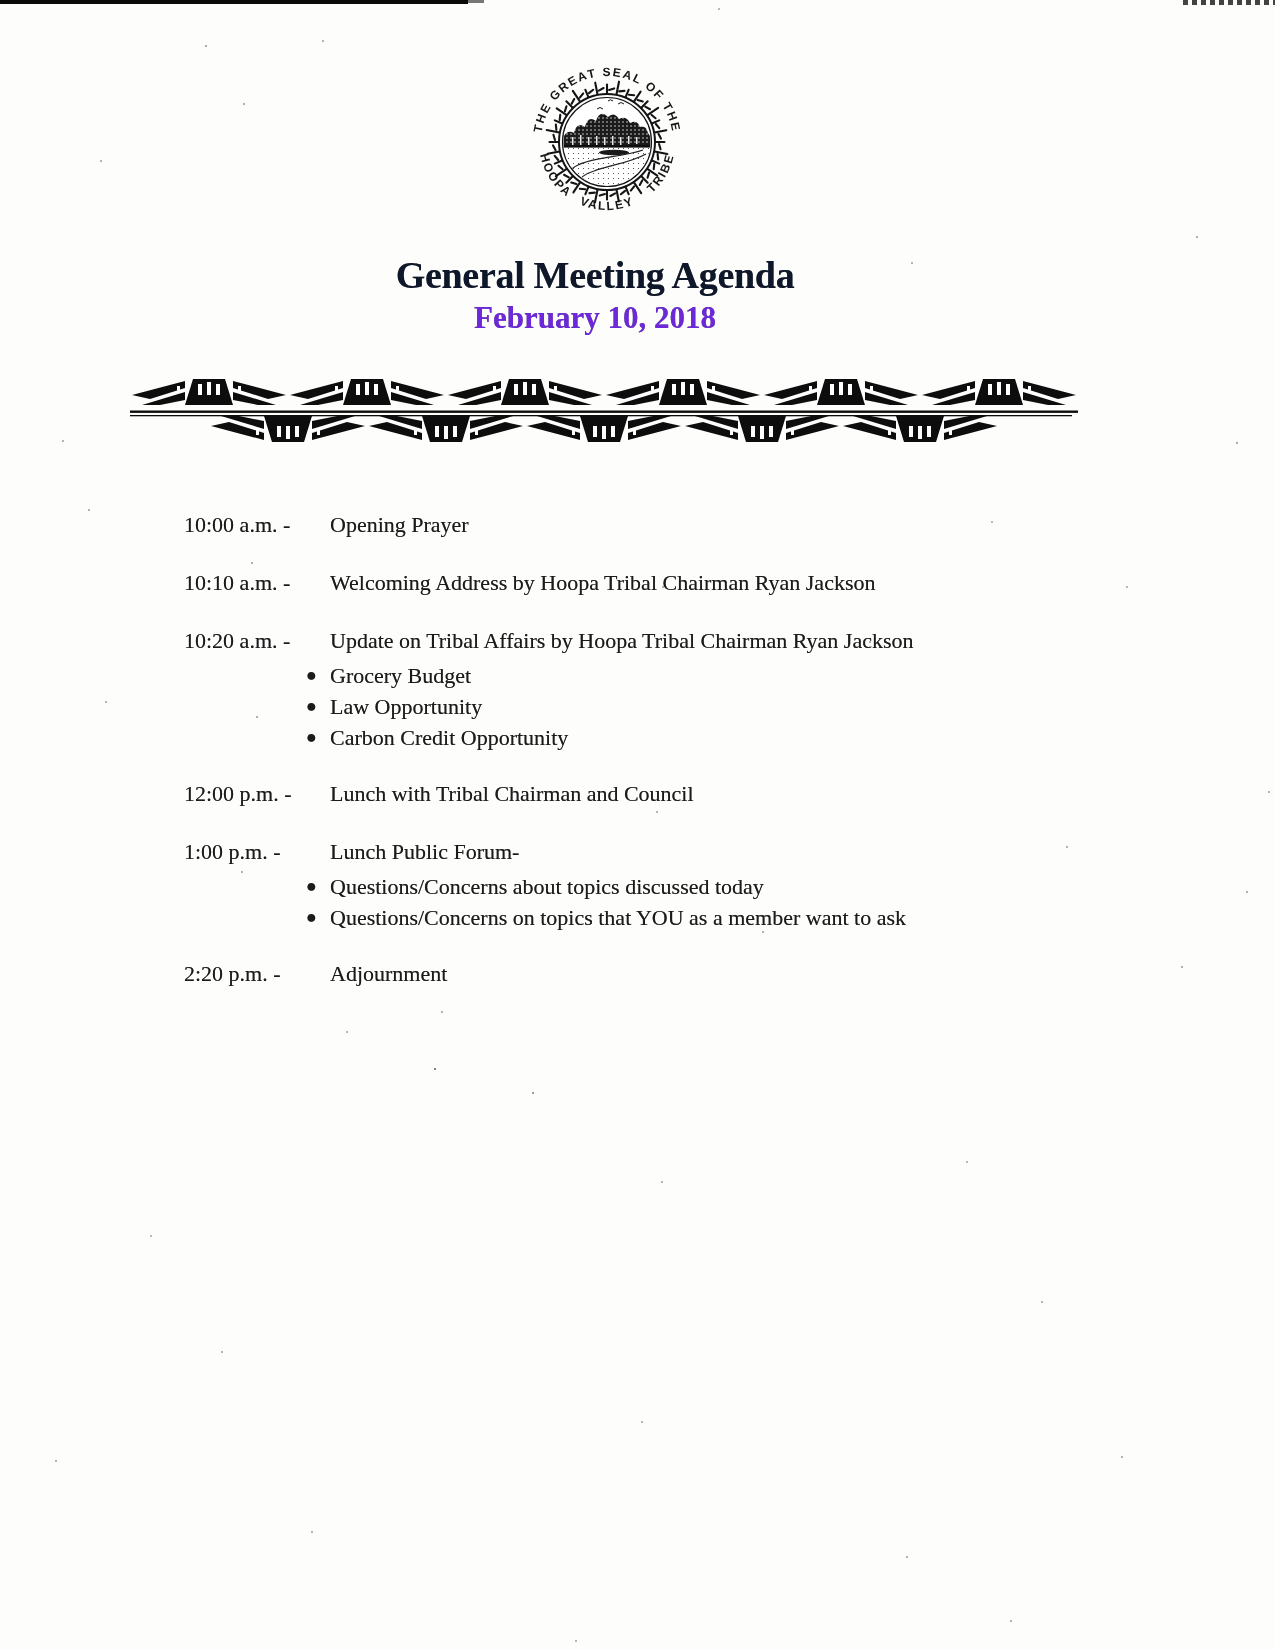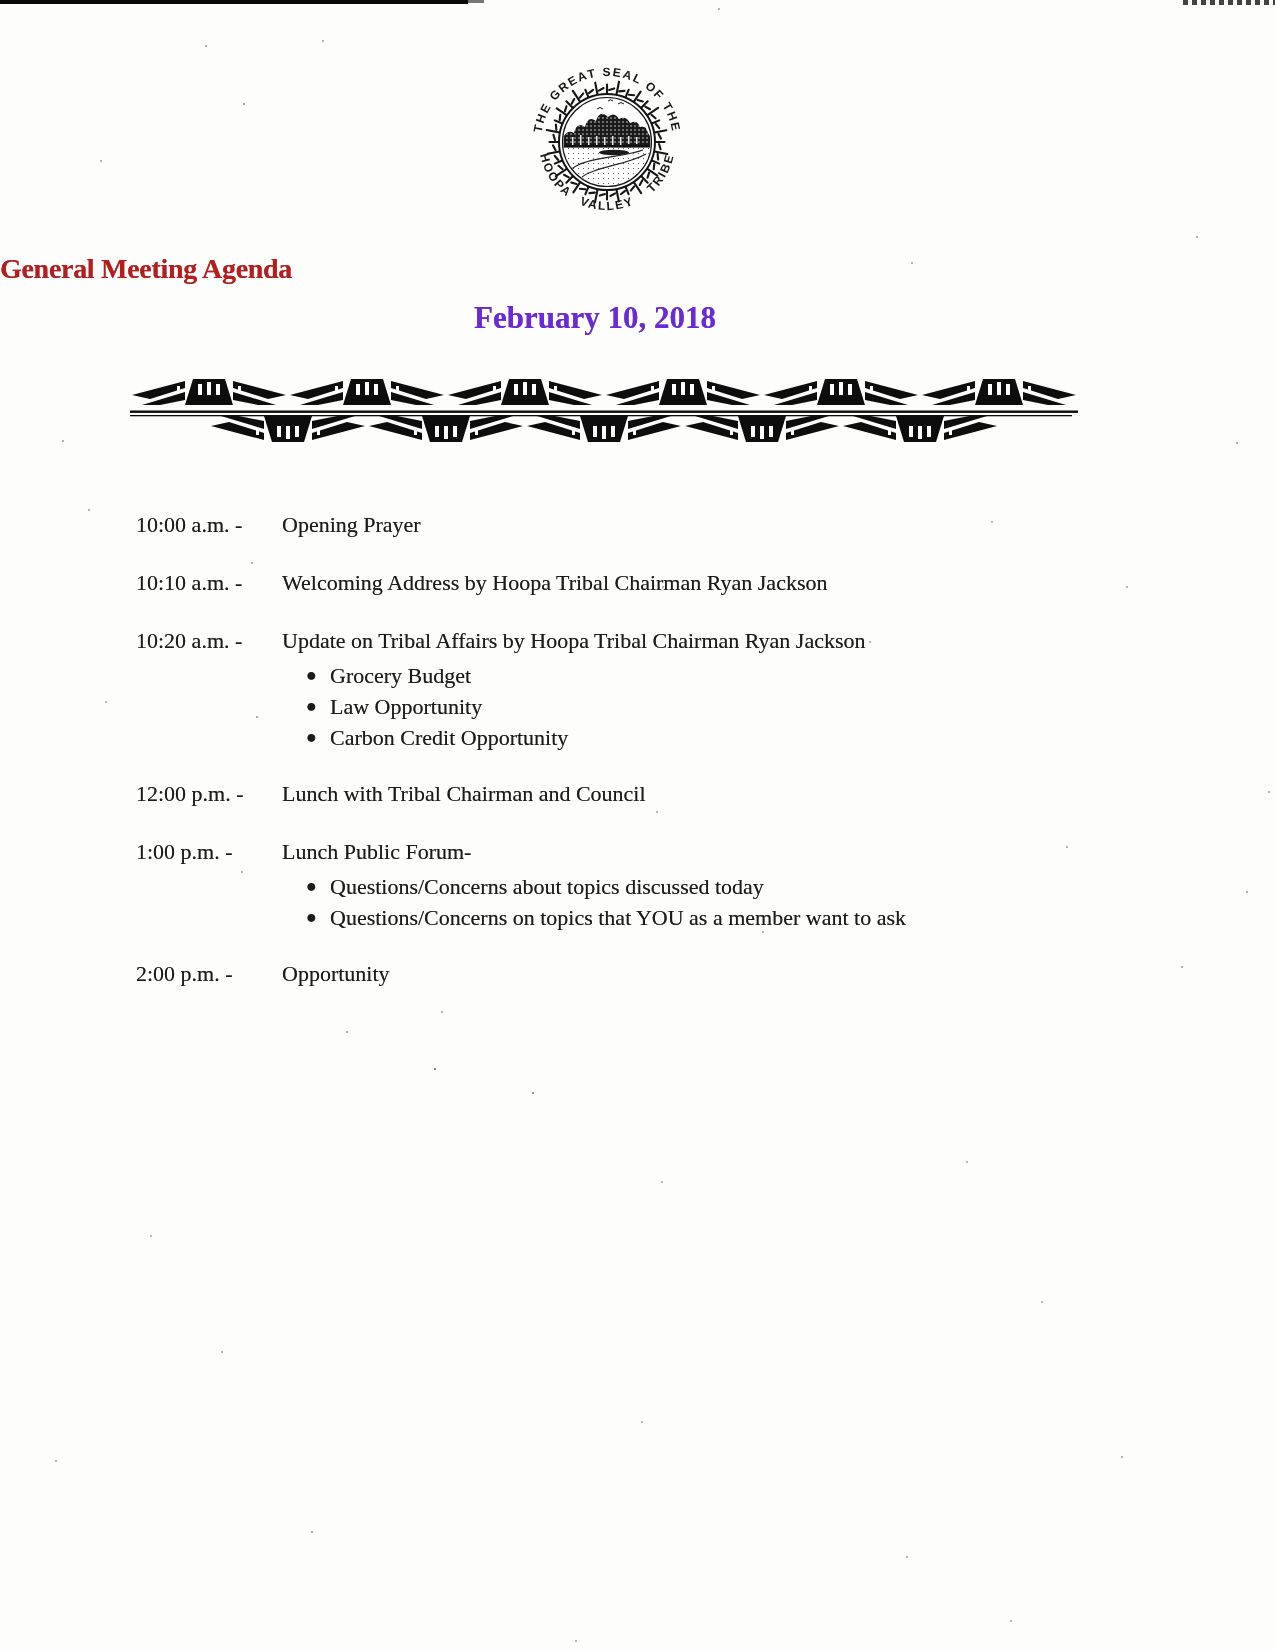--- a/index.html
+++ b/index.html
@@ -36,35 +36,35 @@
       150px 1235px #a3a3a3, 55px 1460px #9a9a9a, 1010px 1620px #9a9a9a, 575px 1640px #9a9a9a;
   }
 
   
   .seal{position:absolute;left:522px;top:57px;width:170px;height:170px;}
   .seal line{stroke:#141414;stroke-width:2.1;stroke-linecap:round;}
   .seal .arc-text{fill:#161616;font-family:"Liberation Sans",sans-serif;font-size:12px;font-weight:bold;letter-spacing:1.8px;}
 
   
   .title{
-    position:absolute;left:0;top:253px;width:1190px;text-align:left;
-    font-size:28px;font-weight:700;letter-spacing:-.3px;color:#b91c1c;
+    position:absolute;left:0;top:253px;width:1190px;text-align:center;
+    font-size:38px;font-weight:700;letter-spacing:-.3px;color:#0f172a;
   }
   .date{
     position:absolute;left:0;top:300px;width:1190px;text-align:center;
     font-size:31px;font-weight:700;color:#6d28d9;
   }
 
   
   .border-band{position:absolute;left:130px;top:376px;width:948px;height:66px;}
   .border-band .ink{fill:#0d0d0d;}
 
   
   .agenda{position:absolute;left:136px;top:510px;width:1020px;font-size:22px;line-height:30px;}
-  .item{display:flex;margin-bottom:28px;}
+  .item{display:flex;margin-bottom:28px;margin-left:48px;}
   .time{flex:0 0 146px;white-space:nowrap;}
   .body{flex:1;}
   .line{min-height:30px;}
   .bullets{margin-top:3px;}
   .bullet{display:flex;padding-left:170px;line-height:31px;}
   .dot{flex:0 0 24px;font-size:18px;line-height:31px;}
 </style>
 </head>
 <body>
 
@@ -287,20 +287,20 @@
         <span class="dot">●</span>
         <span>Questions/Concerns about topics discussed today</span>
       </div>
       <div class="bullet">
         <span class="dot">●</span>
         <span>Questions/Concerns on topics that YOU as a member want to ask</span>
       </div>
     </div>
 
     <div class="item">
-      <div class="time">2:00 p.m. -</div>
-      <div class="body">
-          <div class="line">Opportunity</div>
+      <div class="time">2:20 p.m. -</div>
+      <div class="body">
+          <div class="line">Adjournment</div>
         </div>
     </div>
 
   </div>
 </div>
 
 </body></html>

